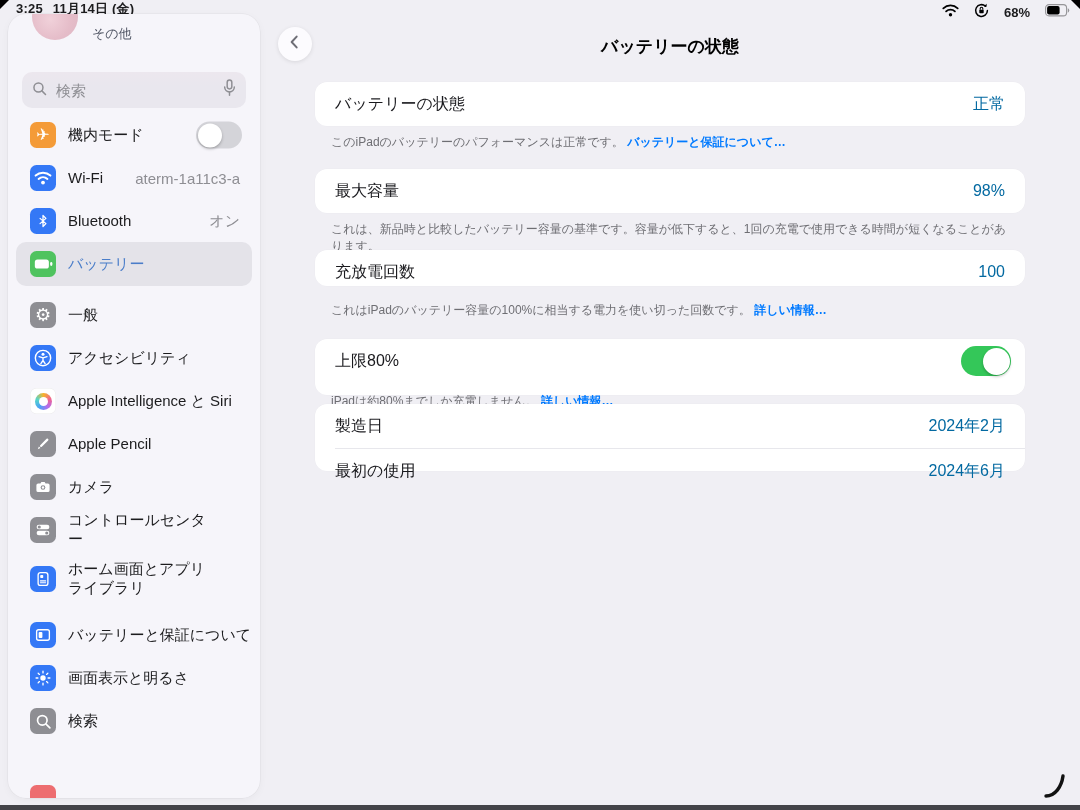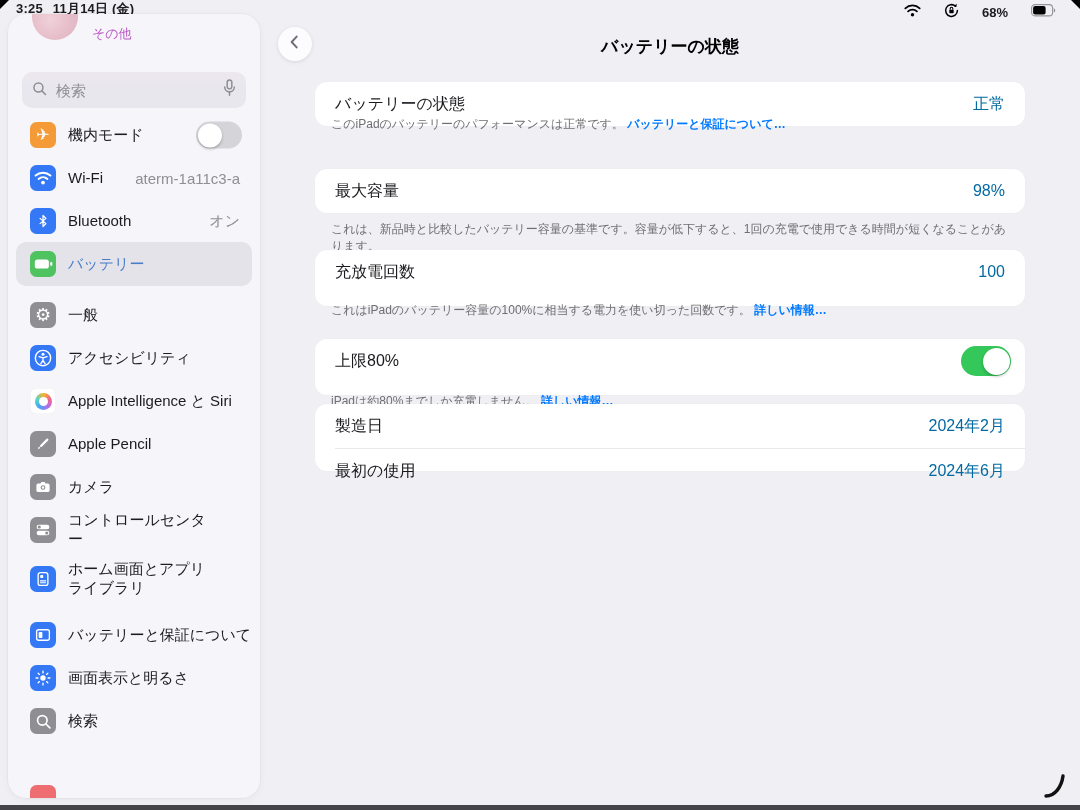--- a/index.html
+++ b/index.html
@@ -6,37 +6,37 @@
   body{
     width:1080px;height:810px;position:relative;overflow:hidden;
     background:#f0eff4;
     font-family:"Liberation Sans","DejaVu Sans",sans-serif;
     color:#1c1c1e;
   }
   
   .statusbar{position:absolute;top:0;left:0;width:1080px;height:24px;}
   .sb-left{position:absolute;left:16px;top:0;font-size:13px;font-weight:700;letter-spacing:.2px;text-align:center;}
   .sb-left .date{margin-left:10px;font-weight:700;}
-  .sb-right{position:absolute;right:24px;top:3px;display:flex;align-items:center;gap:23px;height:18px;}
+  .sb-right{position:absolute;right:10px;top:3px;display:flex;align-items:center;gap:15px;height:18px;}
   .sb-pct{font-size:13px;font-weight:700;}
   .corner{position:absolute;width:0;height:0;}
   .corner.tl{left:0;top:0;border-top:9px solid #000;border-right:9px solid transparent;}
   .corner.tr{right:0;top:0;border-top:9px solid #000;border-left:9px solid transparent;}
   .bottom-strip{position:absolute;left:0;bottom:0;width:1080px;height:5px;background:#434348;}
   .pencil-cursor{position:absolute;right:14px;bottom:8px;}
 
   
   .sidebar{
     position:absolute;left:8px;top:14px;width:252px;height:784px;
     background:#f6f5fa;border-radius:18px;overflow:hidden;
     box-shadow:0 0 0 0.5px rgba(0,0,0,.06), 0 2px 8px rgba(0,0,0,.04);
   }
   .peek-avatar{position:absolute;left:24px;top:-20px;width:46px;height:46px;border-radius:50%;
     background:radial-gradient(circle at 40% 55%, #f0cdd6 0%, #e3b6c3 55%, #d9aebd 100%);opacity:.9;}
-  .peek-label{position:absolute;left:84px;top:11px;font-size:13px;color:#a21caf;opacity:.75;}
+  .peek-label{position:absolute;left:84px;top:11px;font-size:13px;color:#0f172a;opacity:.75;}
   .searchbar{
     position:absolute;left:14px;top:58px;width:224px;height:36px;border-radius:10px;
     background:linear-gradient(180deg,#ece7ee 0%,#e9e7ee 40%,#e9e7ee 100%);
     display:flex;align-items:center;box-sizing:border-box;padding:0 10px;gap:7px;
   }
   .searchbar input{
     flex:1;border:none;outline:none;background:transparent;font-size:15px;color:#1c1c1e;
     font-family:inherit;min-width:0;
   }
   .searchbar input::placeholder{color:#8e8e93;}
@@ -306,36 +306,36 @@
   </span>
 </div>
 <div class="main-title">バッテリーの状態</div>
 
 <div class="card" style="top:82px;height:44px">
   <div class="crow">
     <span class="clabel">バッテリーの状態</span>
     <span class="cvalue">正常</span>
   </div>
 </div>
-<div class="footnote" style="top:116px">
+<div class="footnote" style="top:134px">
   <span>このiPadのバッテリーのパフォーマンスは正常です。</span>
   <a class="flink">バッテリーと保証について…</a>
 </div>
 
 <div class="card" style="top:169px;height:44px">
   <div class="crow">
     <span class="clabel">最大容量</span>
     <span class="cvalue">98%</span>
   </div>
 </div>
 <div class="footnote" style="top:221px">
   <span>これは、新品時と比較したバッテリー容量の基準です。容量が低下すると、1回の充電で使用できる時間が短くなることがあります。</span>
 </div>
 
-<div class="card" style="top:250px;height:56px">
+<div class="card" style="top:250px;height:36px">
   <div class="crow">
     <span class="clabel">充放電回数</span>
     <span class="cvalue">100</span>
   </div>
 </div>
 <div class="footnote" style="top:302px">
   <span>これはiPadのバッテリー容量の100%に相当する電力を使い切った回数です。</span>
   <a class="flink">詳しい情報…</a>
 </div>
 

